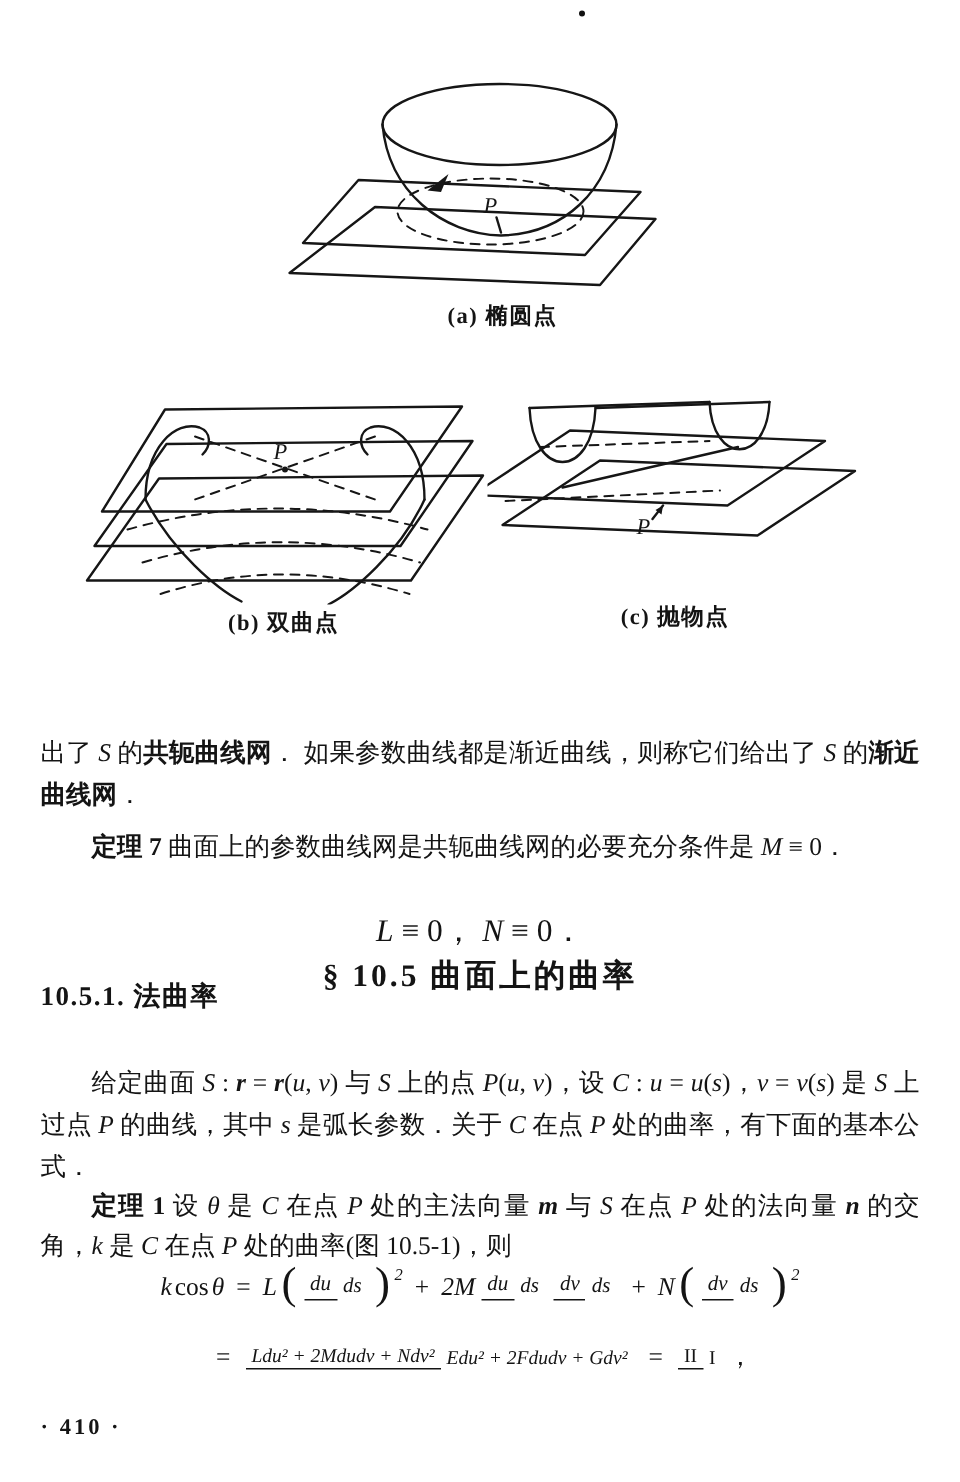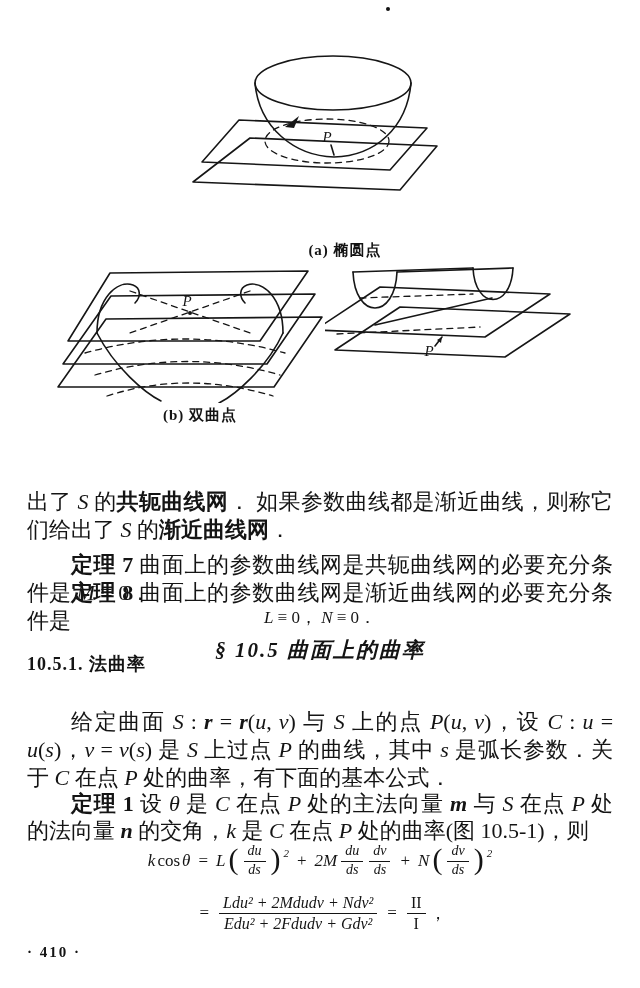--- a/index.html
+++ b/index.html
@@ -18,24 +18,24 @@
   }
   svg .dash{stroke-dasharray:6 5;stroke-width:1.3;}
   svg .fill{fill:#161616;stroke:none;}
   svg text{fill:#141414;stroke:none;font-family:"Liberation Serif",serif;font-style:italic;font-size:15px;}
   .caption{
     position:absolute;font-size:15px;font-weight:bold;text-align:center;
     letter-spacing:1px;
   }
   .para{
     position:absolute;left:27px;width:586px;
-    font-size:22px;line-height:28px;text-align:justify;
+    font-size:17px;line-height:28px;text-align:justify;
   }
   .indent{text-indent:2em;}
-  .eqline{position:absolute;left:0;width:100%;text-align:center;font-size:17px;}
+  .eqline{position:absolute;left:0;width:100%;text-align:center;font-size:21px;}
   .sec-heading{
     position:absolute;left:0;width:100%;text-align:center;
     font-size:21px;font-weight:bold;letter-spacing:2px;
   }
   .sub-heading{
     position:absolute;left:27px;
     font-size:18px;font-weight:bold;letter-spacing:1px;
   }
   .run-n{font-style:normal;}
   .run-b{font-weight:bold;}
@@ -44,26 +44,26 @@
   .formula{
     position:absolute;left:0;width:100%;
     display:flex;justify-content:center;align-items:center;
     font-size:17px;gap:2px;
   }
   .m-i{font-style:italic;}
   .m-n{font-style:normal;}
   .op{margin:0 6px;}
   .tight{margin:0 0;}
   .frac{
-    display:inline-flex;flex-direction:column;align-items:center;
+    display:inline-flex;align-items:center;
     font-size:14px;font-style:italic;line-height:1.2;margin:0 2px;
   }
   .frac .fnum{border-bottom:1.3px solid #141414;padding:0 4px 1px;}
   .frac .fden{padding:0 4px;}
-  .frac.big{font-size:16px;font-family:Liberation Serif, serif;}
+  .frac.big{font-size:13px;font-family:Liberation Serif, serif;}
   .frac.rn{font-style:normal;}
   .paren{font-size:30px;font-weight:400;font-style:normal;line-height:30px;margin:0 1px;position:relative;top:-2px;}
   sup{font-size:11px;line-height:0;position:relative;top:-8px;font-style:italic;}
   .pageno{position:absolute;left:27px;font-size:15px;font-weight:bold;letter-spacing:2px;}
 </style>
 </head>
 <body>
 
 <div class="page">
 
@@ -76,21 +76,21 @@
     </g>
     <g>
       <ellipse cx="198" cy="35" rx="78" ry="27"></ellipse>
       <path d="M 120 35 C 124 80, 160 108, 199 109 C 240 108, 272 80, 276 35"></path>
       <ellipse class="dash" cx="192" cy="93" rx="62" ry="22"></ellipse>
       <path class="fill" d="M 150 79 L 164 68 L 159 80 Z"></path>
       <line x1="196" y1="97" x2="199" y2="107"></line>
       <text x="192" y="94" text-anchor="middle">P</text>
     </g>
   </svg>
-  <div class="caption" style="left:240px;top:201px;width:210px;margin-top:40px;">(a) 椭圆点</div>
+  <div class="caption" style="left:230px;top:201px;width:210px;">(a) 椭圆点</div>
 
   <svg style="left:35px;top:253px;" width="302" height="150" viewBox="0 0 302 150">
     <g>
       <polygon points="75,20 273,18 225,88 33,88"></polygon>
       <polygon points="76,43 280,41 232,111 28,111"></polygon>
       <polygon points="71,66 287,64 239,134 23,134"></polygon>
     </g>
     <g>
       <path d="M 62 80 C 62 45, 82 27, 98 32 C 106 35, 106 44, 100 50"></path>
       <path d="M 248 80 C 248 45, 228 27, 212 32 C 204 35, 204 44, 210 50"></path>
@@ -98,51 +98,51 @@
       <line class="dash" x1="215" y1="38" x2="95" y2="80"></line>
       <path d="M 62 80 C 80 115, 110 140, 126 148"></path>
       <path d="M 248 80 C 232 115, 200 142, 184 150"></path>
       <path class="dash" d="M 50 100 Q 150 72, 250 100"></path>
       <path class="dash" d="M 60 122 Q 152 95, 245 122"></path>
       <path class="dash" d="M 72 143 Q 152 117, 238 143"></path>
       <circle class="fill" cx="155" cy="60" r="2"></circle>
       <text x="152" y="53" text-anchor="middle">P</text>
     </g>
   </svg>
-  <div class="caption" style="left:100px;top:406px;width:200px;">(b) 双曲点</div>
+  <div class="caption" style="left:89px;top:406px;width:200px;">(b) 双曲点</div>
 
   <svg style="left:325px;top:252px;" width="295" height="142" viewBox="0 0 295 142">
     <g>
       <polygon points="55,35 225,42 160,85 -10,78"></polygon>
       <polygon points="75,55 245,62 180,105 10,98"></polygon>
     </g>
     <g>
       <path d="M 28 20 C 30 68, 70 68, 72 20"></path>
       <path d="M 148 16 C 150 58, 186 58, 188 16"></path>
       <line x1="28" y1="20" x2="148" y2="16"></line>
       <line x1="72" y1="20" x2="188" y2="16"></line>
       <line x1="50" y1="73" x2="167" y2="46"></line>
       <line class="dash" x1="35" y1="46" x2="148" y2="42"></line>
       <line class="dash" x1="12" y1="82" x2="155" y2="75"></line>
       <line x1="110" y1="94" x2="117" y2="85"></line>
       <path class="fill" d="M 117 85 L 112 88 L 116 91 Z"></path>
       <text x="104" y="104" text-anchor="middle">P</text>
     </g>
   </svg>
+  <div class="caption" style="left:350px;top:402px;width:200px;">(c) 抛物点</div>
 
 
   <div class="para" style="top:488px;"><span class="run-n">出了 </span><span class="run-i">S</span><span class="run-n"> 的</span><span class="run-b">共轭曲线网</span><span class="run-n">．  如果参数曲线都是渐近曲线，则称它们给出了 </span><span class="run-i">S</span><span class="run-n"> 的</span><span class="run-b">渐近曲线网</span><span class="run-n">．</span></div>
 
   <div class="para indent" style="top:551px;"><span class="run-b">定理 7</span><span class="run-n">  曲面上的参数曲线网是共轭曲线网的必要充分条件是 </span><span class="run-i">M</span><span class="run-n"> ≡ 0．</span></div>
 
-  <div class="para indent" style="top:579px;"><span class="run-b">定理 8</span><span class="run-n">  曲面上的参数曲线网是渐近曲线网的必要充分条件是</span></div>
 
   <div class="eqline" style="top:606px;"><span class="run-i">L</span><span class="run-n"> ≡ 0，  </span><span class="run-i">N</span><span class="run-n"> ≡ 0．</span></div>
 
-  <div class="sec-heading" style="top:636px;font-style:italic;">§ 10.5   曲面上的曲率</div>
+  <div class="sec-heading" style="top:636px;">§ 10.5   曲面上的曲率</div>
 
   <div class="sub-heading" style="top:652px;">10.5.1. 法曲率</div>
 
   <div class="para indent" style="top:708px;"><span class="run-n">给定曲面 </span><span class="run-i">S</span><span class="run-n"> : </span><span class="run-bi">r</span><span class="run-n"> = </span><span class="run-bi">r</span><span class="run-n">(</span><span class="run-i">u</span><span class="run-n">, </span><span class="run-i">v</span><span class="run-n">) 与 </span><span class="run-i">S</span><span class="run-n"> 上的点 </span><span class="run-i">P</span><span class="run-n">(</span><span class="run-i">u</span><span class="run-n">, </span><span class="run-i">v</span><span class="run-n">)，设 </span><span class="run-i">C</span><span class="run-n"> : </span><span class="run-i">u</span><span class="run-n"> = </span><span class="run-i">u</span><span class="run-n">(</span><span class="run-i">s</span><span class="run-n">)，</span><span class="run-i">v</span><span class="run-n"> = </span><span class="run-i">v</span><span class="run-n">(</span><span class="run-i">s</span><span class="run-n">) 是 </span><span class="run-i">S</span><span class="run-n"> 上过点 </span><span class="run-i">P</span><span class="run-n"> 的曲线，其中 </span><span class="run-i">s</span><span class="run-n"> 是弧长参数．关于 </span><span class="run-i">C</span><span class="run-n"> 在点 </span><span class="run-i">P</span><span class="run-n"> 处的曲率，有下面的基本公式．</span></div>
 
   <div class="para indent" style="top:790px;line-height:27px;"><span class="run-b">定理 1</span><span class="run-n">  设 </span><span class="run-i">θ</span><span class="run-n"> 是 </span><span class="run-i">C</span><span class="run-n"> 在点 </span><span class="run-i">P</span><span class="run-n"> 处的主法向量 </span><span class="run-bi">m</span><span class="run-n"> 与 </span><span class="run-i">S</span><span class="run-n"> 在点 </span><span class="run-i">P</span><span class="run-n"> 处的法向量 </span><span class="run-bi">n</span><span class="run-n"> 的交角，</span><span class="run-i">k</span><span class="run-n"> 是 </span><span class="run-i">C</span><span class="run-n"> 在点 </span><span class="run-i">P</span><span class="run-n"> 处的曲率(图 10.5-1)，则</span></div>
 
   <div class="formula" style="top:843px;">
     <span class="m-i">k</span>
     <span class="m-n tight">cos</span>

